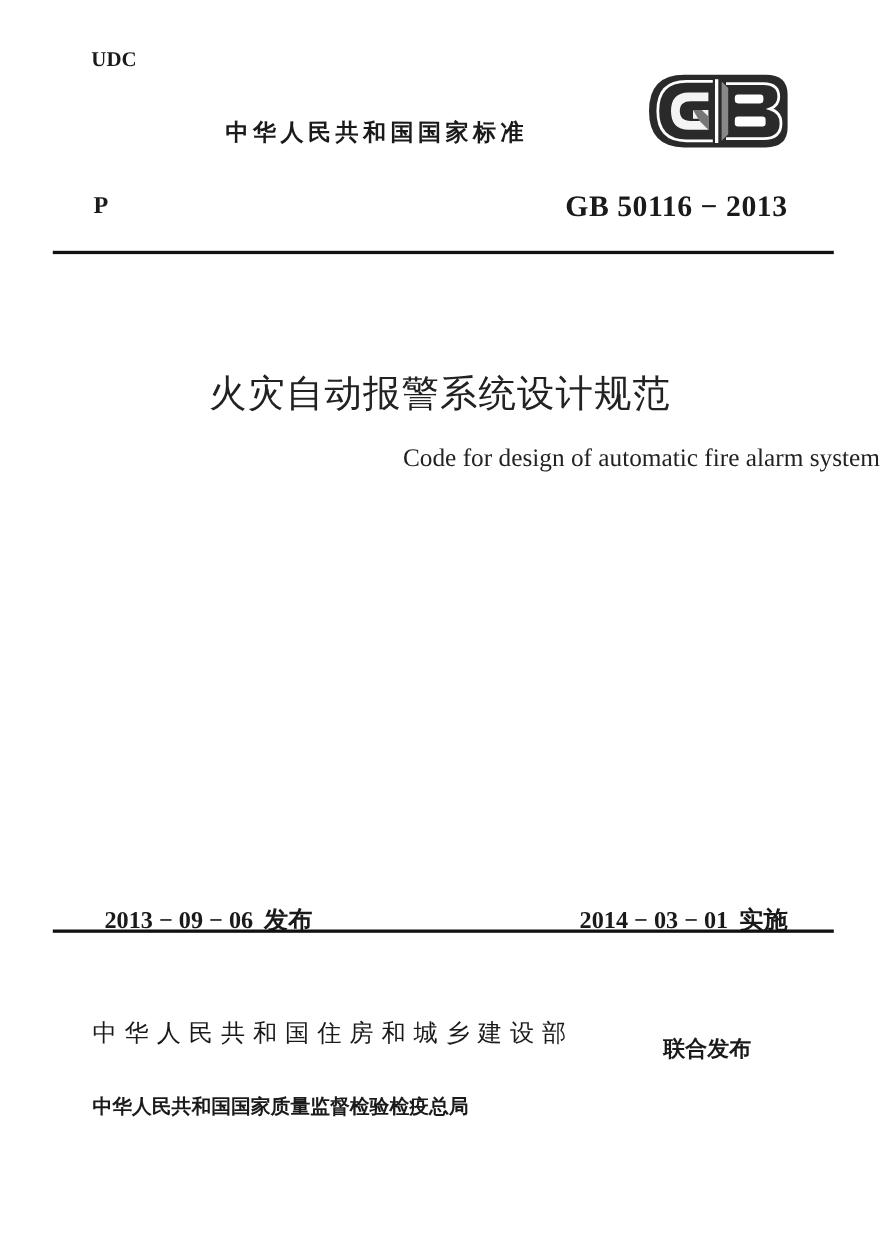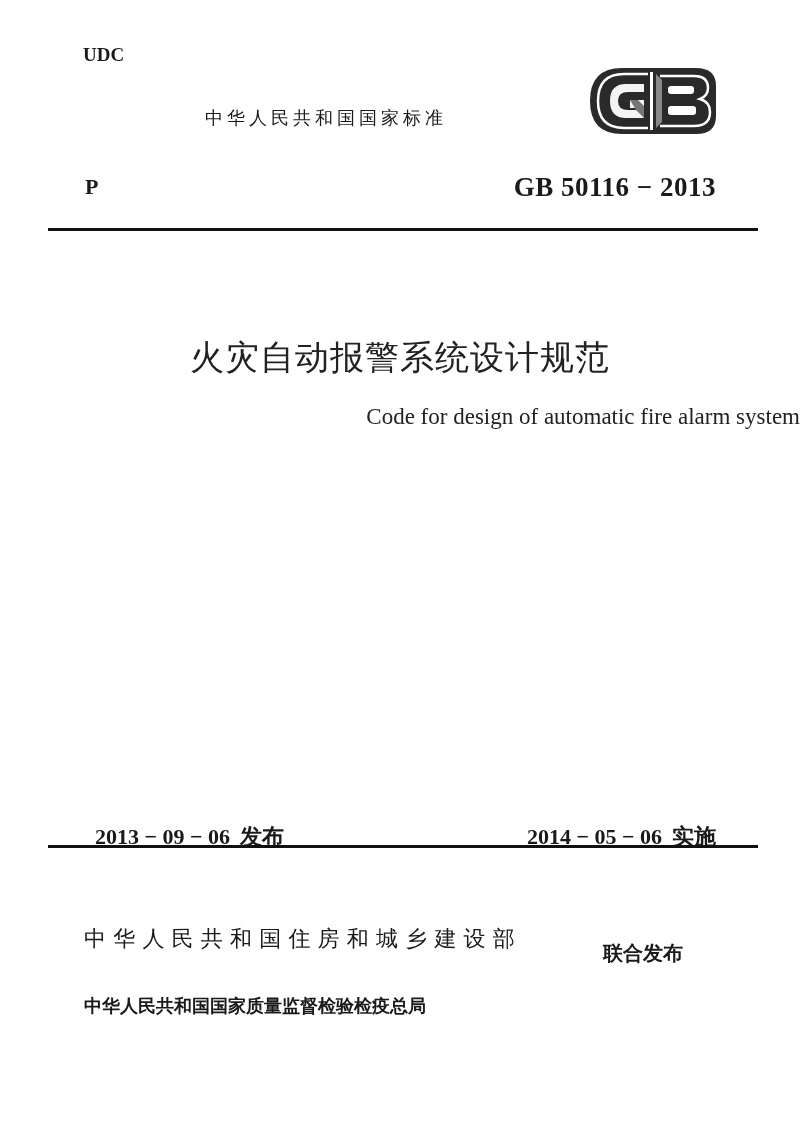--- a/index.html
+++ b/index.html
@@ -22,23 +22,23 @@
   .cjk {
     font-family: "DejaVu Sans", "Liberation Sans", sans-serif;
   }
   #udc {
     left: 83px; top: 44px;
     font-size: 19px;
     letter-spacing: 0px;
   }
   #std-cn {
     left: 205px; top: 106px;
-    font-size: 18px;
+    font-size: 21px;
     letter-spacing: 4px;
-    font-weight: normal;
+    font-weight: bold;
   }
   #gb-logo {
     left: 588px; top: 66px;
     width: 130px; height: 70px;
   }
   #cat-p {
     left: 85px; top: 174px;
     font-size: 22px;
   }
   #std-number {
@@ -141,21 +141,21 @@
 
 <div id="title-cn" class="abs">火灾自动报警系统设计规范</div>
 
 <div id="title-en" class="abs">Code for design of automatic fire alarm system</div>
 
 <div id="issue-date" class="abs">
   <span class="date-num">2013 − 09 − 06</span><span class="date-lbl">发布</span>
 </div>
 
 <div id="impl-date" class="abs">
-  <span class="date-num">2014 − 05 − 06</span><span class="date-lbl">实施</span>
+  <span class="date-num">2014 − 03 − 01</span><span class="date-lbl">实施</span>
 </div>
 
 <div id="rule-bottom" class="abs rule"></div>
 
 <div id="issuer-1" class="abs cjk">中华人民共和国住房和城乡建设部</div>
 
 <div id="issuer-2" class="abs cjk">中华人民共和国国家质量监督检验检疫总局</div>
 
 <div id="joint-pub" class="abs cjk">联合发布</div>
 

